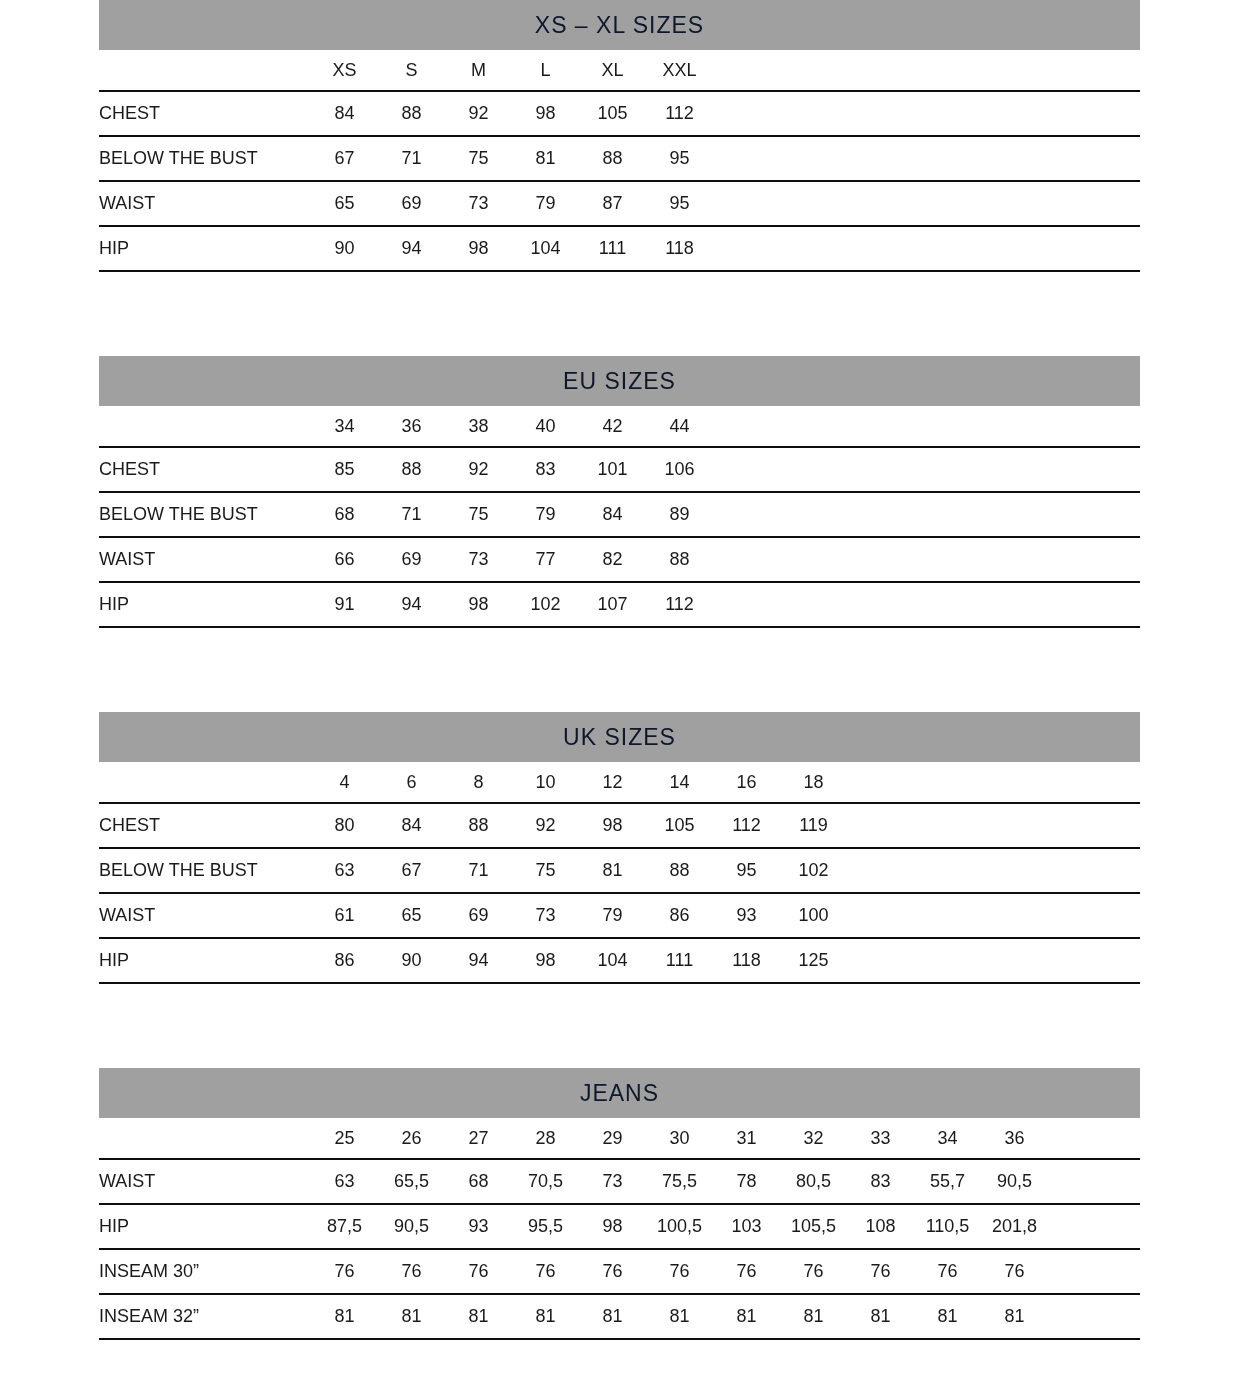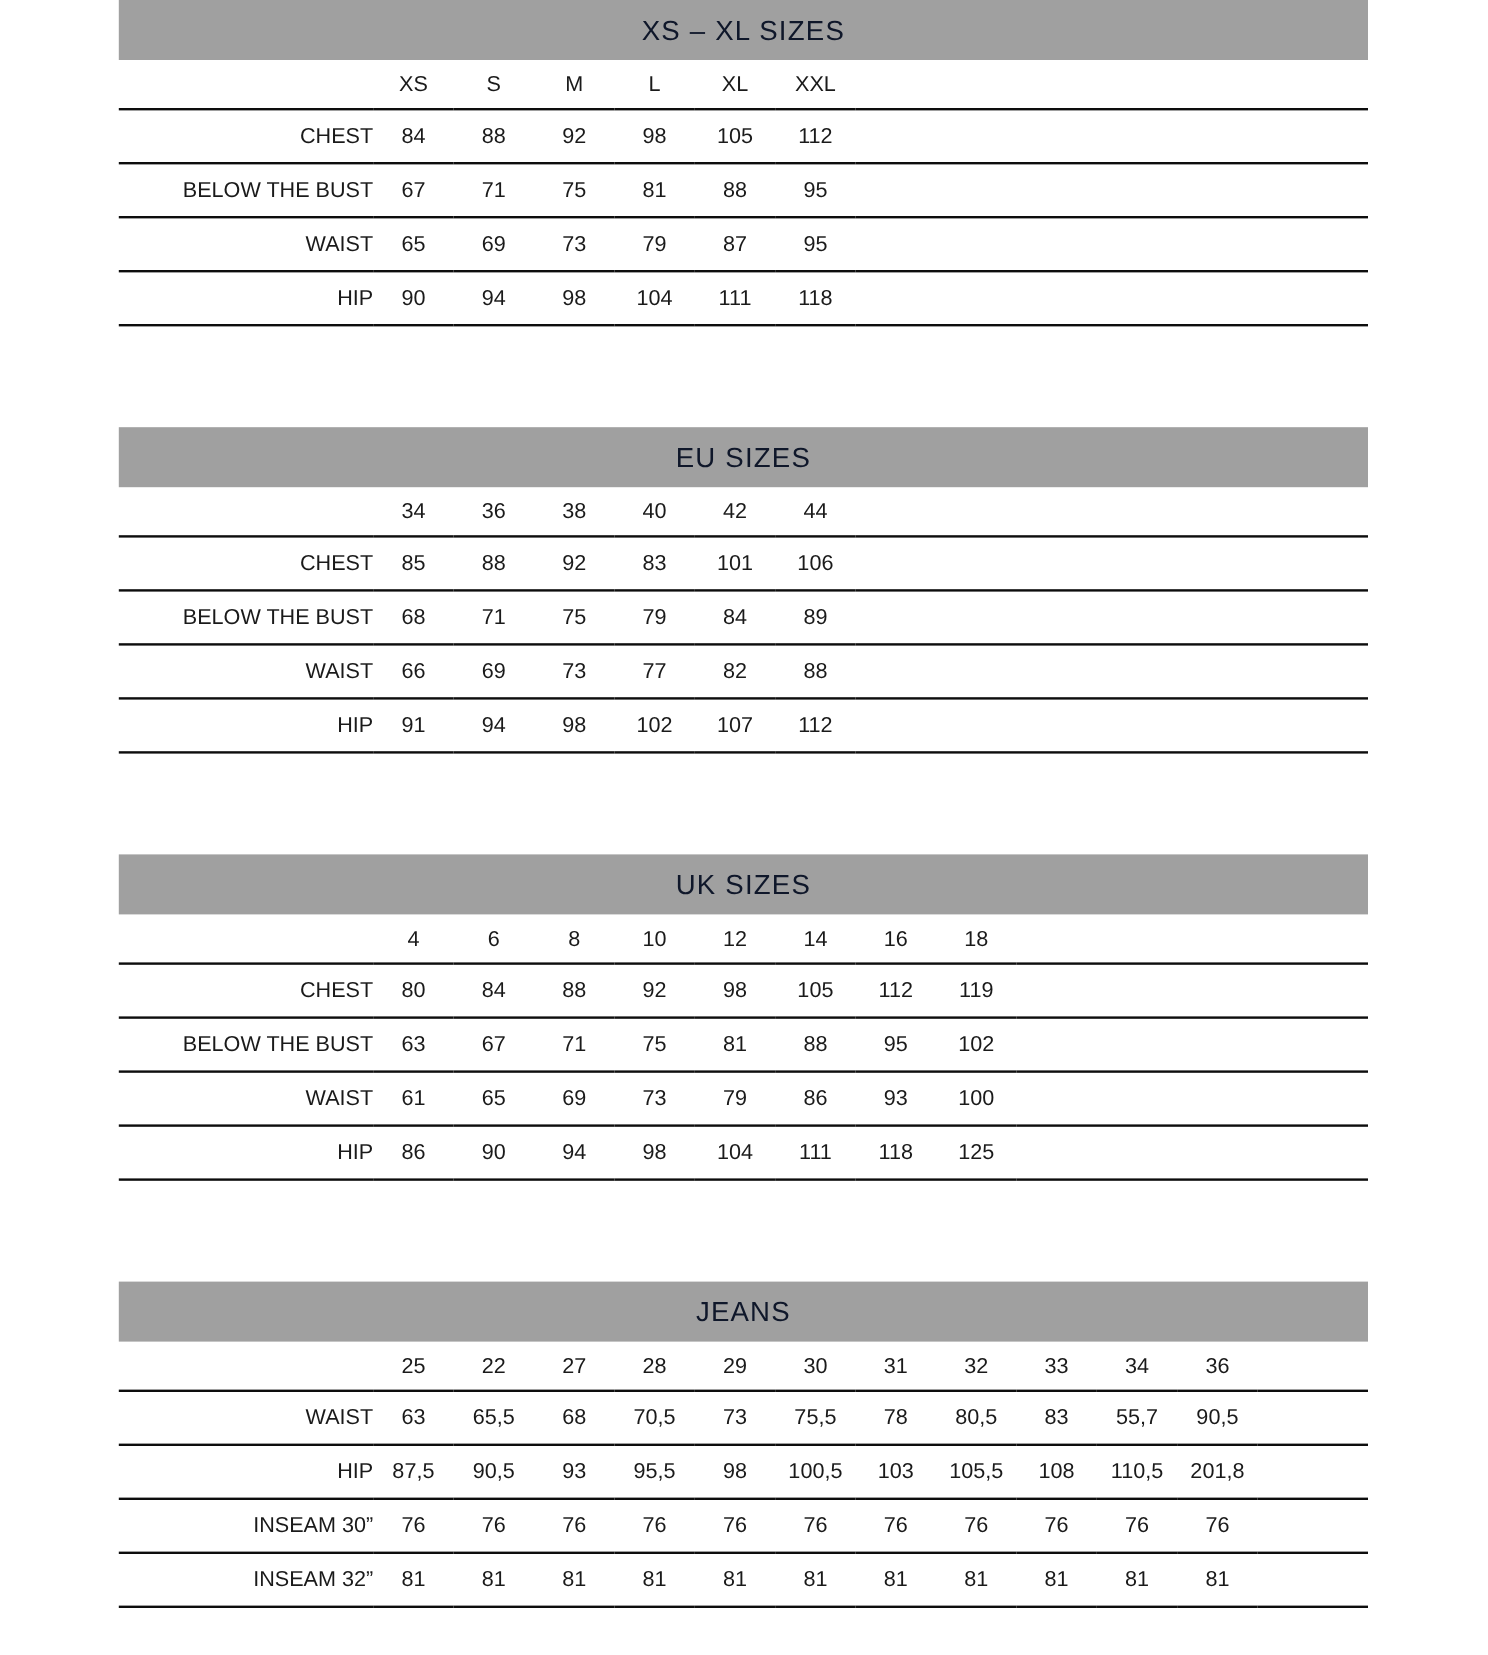--- a/index.html
+++ b/index.html
@@ -37,21 +37,21 @@
   }
   table.size-table thead tr { height: 41px; }
   table.size-table tbody tr { height: 45px; }
   table.size-table tr { border-bottom: 2px solid #0d0d0d; }
   table.size-table th, table.size-table td {
     font-weight: normal;
     padding: 0;
     vertical-align: middle;
   }
   th.col-head { text-align: center; }
-  th.row-label { text-align: right; padding-left: 2px; white-space: nowrap; }
+  th.row-label { text-align: left; padding-left: 2px; white-space: nowrap; }
   td.cell-value { text-align: center; }
 </style>
 </head>
 <body>
 
 <div class="page">
 
   <section class="size-table-section">
     <div class="banner">
       <span class="banner-title">XS – XL SIZES</span>
@@ -297,21 +297,21 @@
           <col style="width: 67px;">
           <col style="width: 67px;">
           <col style="width: 67px;">
           <col style="width: 67px;">
           <col>
         </colgroup>
         <thead>
           <tr>
             <th class="row-label"></th>
             <th class="col-head">25</th>
-            <th class="col-head">22</th>
+            <th class="col-head">26</th>
             <th class="col-head">27</th>
             <th class="col-head">28</th>
             <th class="col-head">29</th>
             <th class="col-head">30</th>
             <th class="col-head">31</th>
             <th class="col-head">32</th>
             <th class="col-head">33</th>
             <th class="col-head">34</th>
             <th class="col-head">36</th>
             <th></th>

